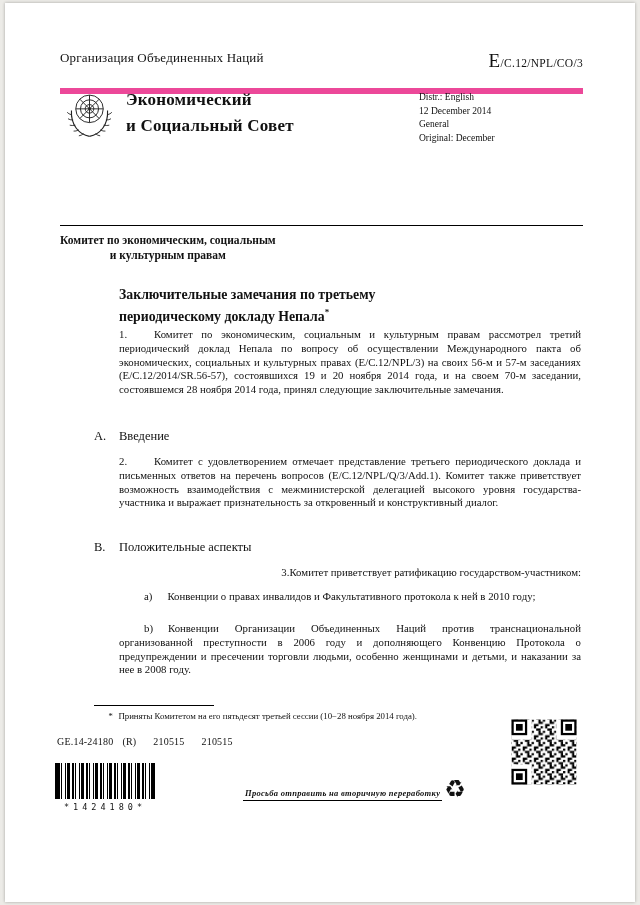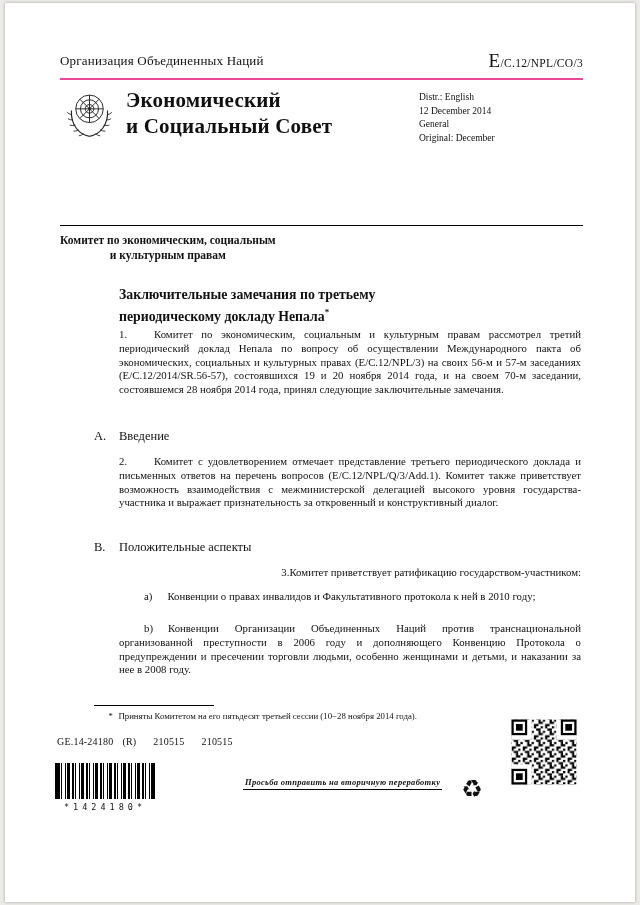--- a/index.html
+++ b/index.html
@@ -13,32 +13,32 @@
   }
   .page {
     position:absolute; left:5px; top:3px; width:630px; height:899px;
     background:#fff;
     box-shadow:0 0 3px rgba(0,0,0,.3);
   }
 
   
   .hdr {
     position:absolute; left:55px; right:52px; top:47px;
-    display:flex; justify-content:space-between; align-items:center;
-    border-bottom:2px solid #ec4899; padding-bottom:6px;
+    display:flex; justify-content:space-between; align-items:flex-start;
+    border-bottom:6px solid #ec4899; padding-bottom:16px;
   }
   .org { font-size:13px; letter-spacing:.2px; }
   .sym { font-size:11.5px; letter-spacing:.3px; white-space:nowrap; }
   .sym-big { font-size:19px; }
 
   
   .emblem { position:absolute; left:57px; top:82px; width:55px; height:58px; }
   .council {
     position:absolute; left:121px; top:84px;
-    font-weight:bold; font-size:21px; line-height:26px; letter-spacing:.2px;
+    font-weight:bold; font-size:17px; line-height:26px; letter-spacing:.2px;
   }
   .distr { position:absolute; left:414px; top:88px; font-size:9.5px; line-height:13.5px; }
 
   .rule2 { position:absolute; left:55px; right:52px; top:222px; border-top:1px solid #000; }
 
   .committee {
     position:absolute; left:55px; top:230px;
     font-weight:bold; font-size:11.5px; line-height:14.5px;text-align:center;
   }
 
@@ -88,21 +88,21 @@
       #000 3px, #000 4px, #fff 4px, #fff 7px,
       #000 7px, #000 8px, #fff 8px, #fff 9px,
       #000 9px, #000 12px, #fff 12px, #fff 14px);
   }
   .barcode-label {
     position:absolute; left:44px; top:799px; width:112px; text-align:center;
     font-family:"DejaVu Sans Mono","Liberation Mono",monospace;
     font-size:8.5px; letter-spacing:4px; white-space:nowrap;
   }
 
-  .recycle { position:absolute; left:238px; top:774px; display:flex; align-items:flex-start; gap:19px; }
+  .recycle { position:absolute; left:238px; top:774px; display:flex; align-items:flex-end; gap:2px; }
   .recycle-text {
     font-weight:bold; font-style:italic; font-size:8.5px; letter-spacing:.3px;
     border-bottom:1px solid #000; padding:0 2px 2px 2px; white-space:nowrap;
   }
   .recycle-icon { font-family:"DejaVu Sans",sans-serif; font-size:24px; line-height:1; }
 </style>
 </head>
 <body>
 
 <div class="page">

